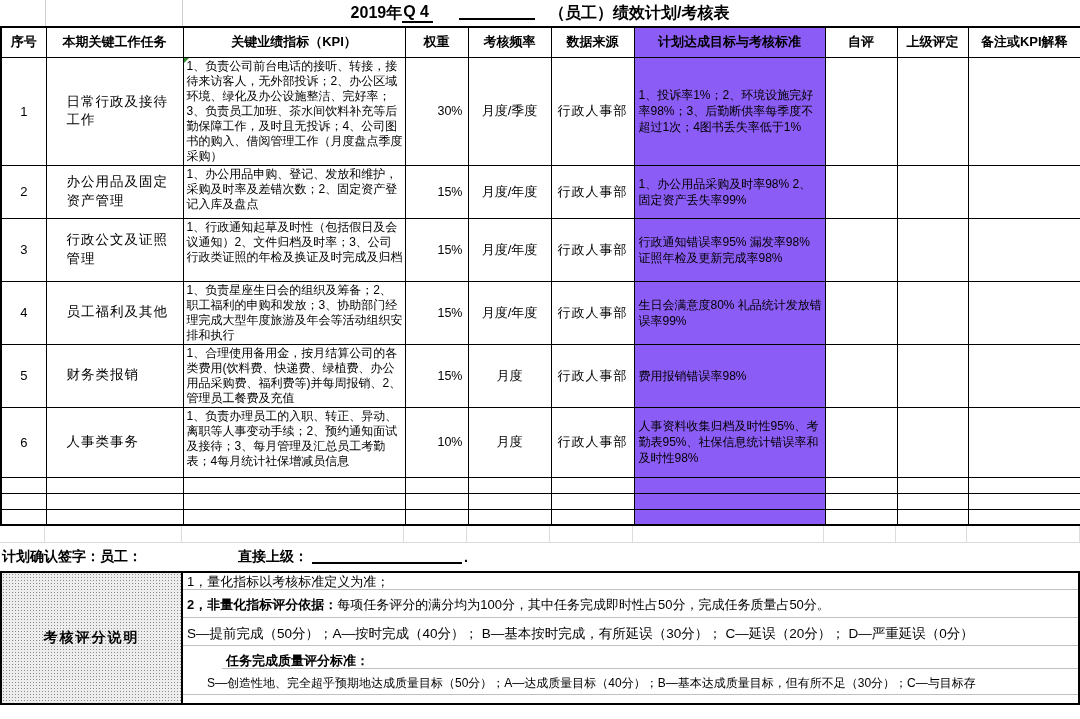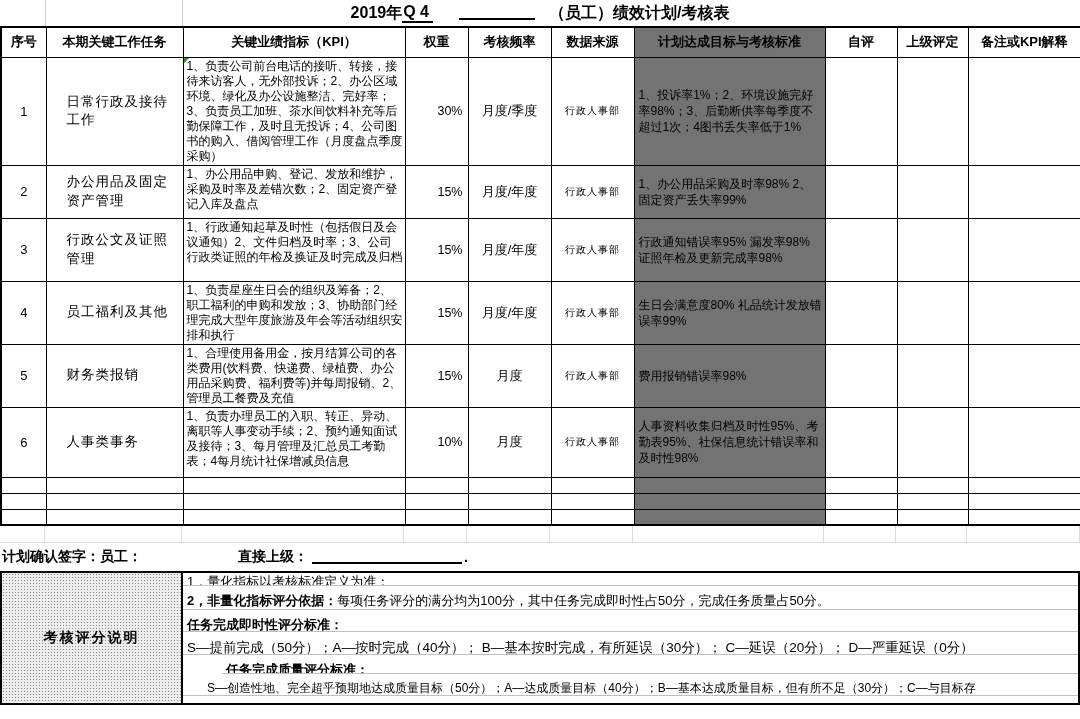--- a/index.html
+++ b/index.html
@@ -22,31 +22,31 @@
   .q-underline { border-bottom:2px solid #000; padding:0 4px 0 1px; }
   .blank-line { display:inline-block; width:76px; height:14px; border-bottom:2px solid #000; margin:0 14px 0 26px; }
 
   
   table.main { border-collapse:collapse; table-layout:fixed; width:1080px; border:2px solid #000; }
   table.main th, table.main td { border:1px solid #000; overflow:hidden; }
   table.main th {
     font-size:13px; font-weight:bold; text-align:center; vertical-align:middle;
     height:30px; padding:1px;
   }
-  th.hl, td.c-std { background:#737373;margin-left:28px; }
+  th.hl, td.c-std { background:#8b5cf6;margin-left:28px; }
   td.c-no   { text-align:center; vertical-align:middle; font-size:13px; }
   td.c-task { font-size:13.5px; letter-spacing:1px; vertical-align:middle; padding:2px 2px 2px 20px; line-height:1.35; }
   td.c-kpi  { font-size:12px; line-height:15px; vertical-align:top; padding:1px 2px 1px 3px; position:relative; }
   td.c-kpi.err::before {
     content:""; position:absolute; top:0; left:0;
     border-top:5px solid #2e8b2e; border-right:5px solid transparent;
   }
   td.c-weight { text-align:right; vertical-align:middle; font-size:12.5px; padding-right:5px; }
   td.c-freq   { text-align:center; vertical-align:middle; font-size:13px; }
-  td.c-src    { text-align:center; vertical-align:middle; font-size:10px; letter-spacing:1px; }
+  td.c-src    { text-align:center; vertical-align:middle; font-size:13px; letter-spacing:1px; }
   td.c-std    { font-size:12px; line-height:16px; vertical-align:middle; padding:2px 2px 2px 4px; }
   tr.empty td { height:16px; }
   tr.thick-bottom td { border-bottom:2px solid #000; }
 
   
   .grid-row { display:flex; height:17px; }
   .grid-row .gc { border-right:1px solid #dcdcdc; border-bottom:1px solid #dcdcdc; height:100%; }
 
   
   .sig-row {
@@ -256,21 +256,20 @@
     <span>直接上级：</span>
     <span class="sig-underline"></span>
     <span class="sig-dot">.</span>
   </div>
 
   <div class="scoring">
     <div class="scoring-left">考核评分说明</div>
     <div class="scoring-right">
       <div class="s-line s1"><span class="b"></span><span>1，量化指标以考核标准定义为准；</span></div>
       <div class="s-line s2"><span class="b">2，非量化指标评分依据：</span><span>每项任务评分的满分均为100分，其中任务完成即时性占50分，完成任务质量占50分。</span></div>
-      <div class="s-line s3"><span class="b">任务完成即时性评分标准：</span><span></span></div>
       <div class="s-line s4"><span class="b"></span><span>S—提前完成（50分）；A—按时完成（40分）； B—基本按时完成，有所延误（30分）； C—延误（20分）； D—严重延误（0分）</span></div>
       <div class="s-line s5"><span class="b">任务完成质量评分标准：</span><span></span></div>
       <div class="s-line s6"><span class="b"></span><span>S—创造性地、完全超乎预期地达成质量目标（50分）；A—达成质量目标（40分）；B—基本达成质量目标，但有所不足（30分）；C—与目标存</span></div>
       <div class="s-line s7"><span class="b"></span><span>另，可评A+、B+等，一个加号代表5分；或A-、B-等，一个减号代表5分。</span></div>
     </div>
   </div>
 
 </div>
 
 </body></html>

